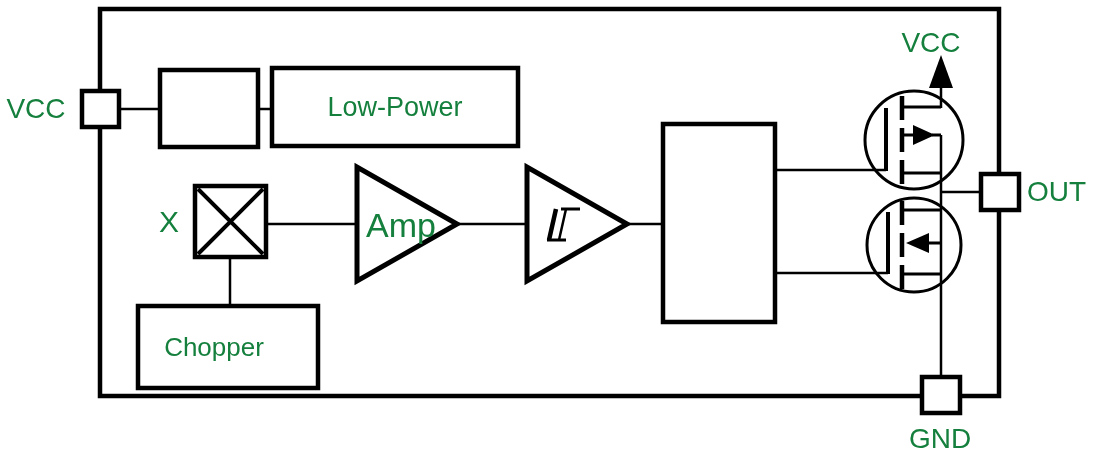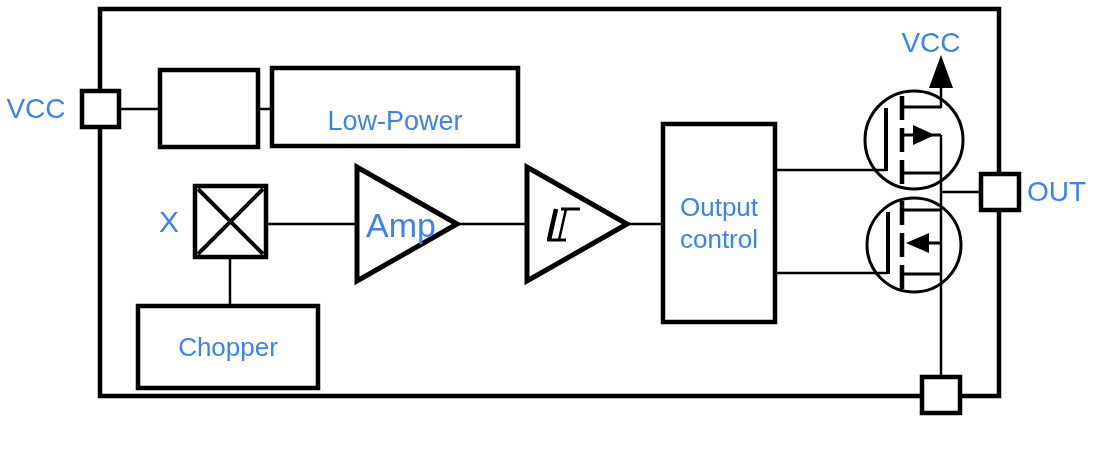--- a/index.html
+++ b/index.html
@@ -8,21 +8,21 @@
     width:1100px;height:461px;
     background:#ffffff;
     font-family:"Liberation Sans", sans-serif;
     overflow:hidden;
   }
   #stage svg{position:absolute;left:0;top:0;}
   .lbl{
     position:absolute;
     display:flex;align-items:center;justify-content:center;
     text-align:center;
-    color:#3b82f6;
+    color:#15803d;
     white-space:nowrap;
     pointer-events:none;
   }
   .lbl .two-line{display:block;}
 </style>
 </head>
 <body>
 
 <div id="stage">
 
@@ -94,41 +94,36 @@
     <g stroke="#000" fill="#fff" stroke-width="4.5">
       <rect x="82" y="91" width="37" height="36"></rect>
       <rect x="981" y="174" width="38" height="36"></rect>
       <rect x="922" y="377" width="38" height="36"></rect>
     </g>
   </svg>
 
   <div class="lbl" style="left:2px;top:94px;width:68px;height:30px;font-size:28px;">VCC</div>
 
 
-  <div class="lbl" style="left:272px;top:82px;width:246px;height:78px;font-size:27px;line-height:33px;">
+  <div class="lbl" style="left:272px;top:68px;width:246px;height:78px;font-size:27px;line-height:33px;">
     <span class="two-line">
       <span style="display:block">Low-Power</span>
     </span>
   </div>
 
   <div class="lbl" style="left:151px;top:206px;width:36px;height:32px;font-size:30px;">X</div>
 
   <div class="lbl" style="left:360px;top:209px;width:82px;height:32px;font-size:34px;">Amp</div>
 
-  <div class="lbl" style="left:663px;top:124px;width:112px;height:198px;font-size:26px;line-height:32px;">
-    <span class="two-line">
-      <span style="display:block">Output</span>
-      <span style="display:block">control</span>
-    </span>
-  </div>
 
-  <div class="lbl" style="left:138px;top:306px;width:180px;height:82px;font-size:26px;line-height:32px;">
+  <div class="lbl" style="left:124px;top:306px;width:180px;height:82px;font-size:26px;line-height:32px;">
     <span class="two-line">
       <span style="display:block">Chopper</span>
     </span>
   </div>
 
   <div class="lbl" style="left:894px;top:28px;width:74px;height:30px;font-size:28px;">VCC</div>
 
   <div class="lbl" style="left:1027px;top:177px;width:80px;height:30px;font-size:28px;justify-content:flex-start;">OUT</div>
 
+  <div class="lbl" style="left:899px;top:424px;width:82px;height:30px;font-size:28px;">GND</div>
 
 </div>
 
 </body></html>

